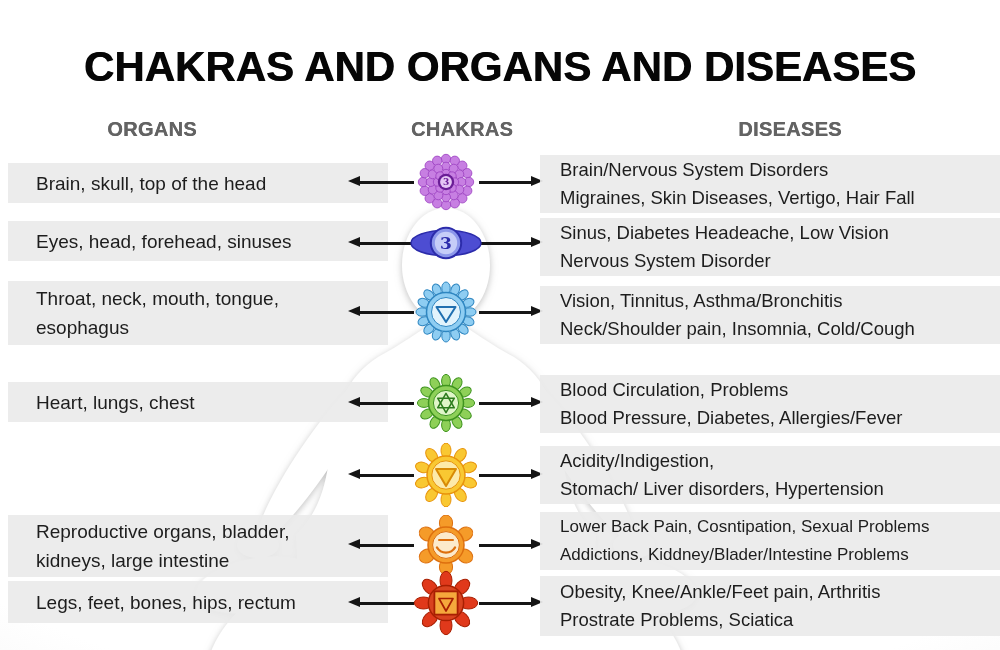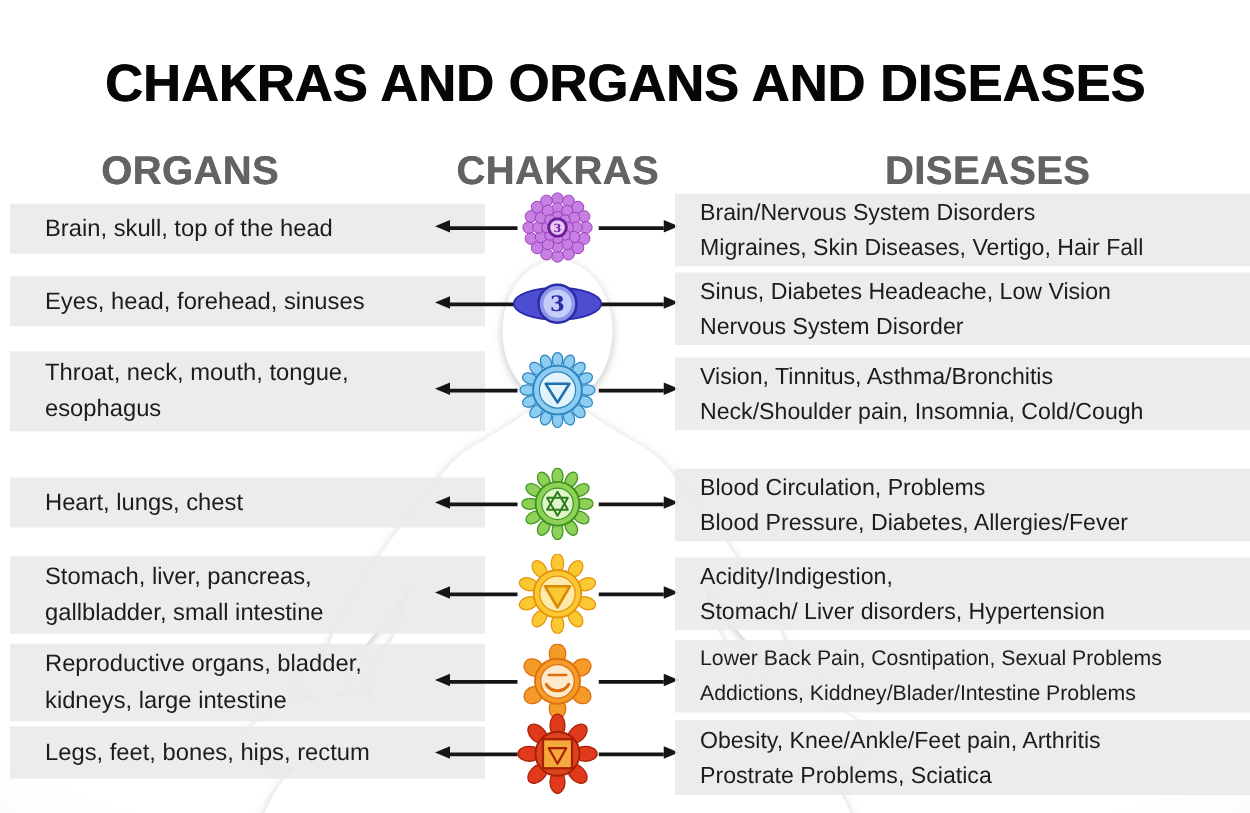--- a/index.html
+++ b/index.html
@@ -6,24 +6,24 @@
   body{font-family:"Liberation Sans","DejaVu Sans",sans-serif;background:#fff;}
   #canvas{position:relative;width:1000px;height:650px;margin:15px auto;overflow:hidden;
     background:radial-gradient(120% 105% at 50% 42%, #ffffff 62%, #e9e9e9 100%);}
   
   .figure{position:absolute;left:0;top:0;z-index:1;}
   
   .title{position:absolute;top:28px;left:0;width:1000px;text-align:center;z-index:4;
     font-size:42px;font-weight:bold;color:#060606;letter-spacing:0px;
     text-shadow:0.7px 0 0 currentColor;}
   .col-header{position:absolute;top:103px;z-index:4;text-align:center;
-    font-size:32px;font-weight:bold;color:var(--header,#636363);
+    font-size:20px;font-weight:bold;color:var(--header,#636363);
     text-shadow:0.4px 0 0 currentColor;letter-spacing:.3px;}
   .col-header.organs{left:0;width:304px;}
-  .col-header.chakras{left:346px;width:200px;}
+  .col-header.chakras{left:362px;width:200px;}
   .col-header.diseases{left:560px;width:460px;}
   
   .row{position:absolute;inset:0;z-index:3;}
   .r0{--cy:167px;--ot:148px;--oh:40px;--dt:140px;--dh:58px;}
   .r1{--cy:228px;--ot:206px;--oh:40px;--dt:203px;--dh:58px;}
   .r2{--cy:297px;--ot:266px;--oh:64px;--dt:271px;--dh:58px;}
   .r3{--cy:388px;--ot:367px;--oh:40px;--dt:360px;--dh:58px;}
   .r4{--cy:460px;--ot:430px;--oh:62px;--dt:431px;--dh:58px;}
   .r5{--cy:530px;--ot:500px;--oh:62px;--dt:497px;--dh:58px;}
   .r6{--cy:588px;--ot:566px;--oh:42px;--dt:561px;--dh:60px;}
@@ -219,24 +219,20 @@
           <path d="M0,9.6 L8.3,-4.8 L-8.3,-4.8 Z" fill="none" stroke="#2e7d1e" stroke-width="1.6" stroke-linejoin="round"></path>
         </svg></span>
     <div class="arrow right"></div>
     <div class="disease-box">
       <div class="ln">Blood Circulation, Problems</div>
       <div class="ln">Blood Pressure, Diabetes, Allergies/Fever</div>
     </div>
   </div>
 
   <div class="row r4">
-    <div class="organ-box">
-      <div class="ln">Stomach, liver, pancreas,</div>
-      <div class="ln">gallbladder, small intestine</div>
-    </div>
     <div class="arrow left"></div>
     <span class="chakra-icon"><svg width="64" height="64" viewBox="-32 -32 64 64" xmlns="http://www.w3.org/2000/svg">
           <ellipse cx="0" cy="-24.5" rx="5" ry="7.4" fill="#f9c832" stroke="#e8940b" stroke-width="1" transform="rotate(0.0 0 -24.5)"></ellipse>
           <ellipse cx="14.4" cy="-19.8" rx="5" ry="7.4" fill="#f9c832" stroke="#e8940b" stroke-width="1" transform="rotate(36.0 14.4 -19.8)"></ellipse>
           <ellipse cx="23.3" cy="-7.6" rx="5" ry="7.4" fill="#f9c832" stroke="#e8940b" stroke-width="1" transform="rotate(72.0 23.3 -7.6)"></ellipse>
           <ellipse cx="23.3" cy="7.6" rx="5" ry="7.4" fill="#f9c832" stroke="#e8940b" stroke-width="1" transform="rotate(108.0 23.3 7.6)"></ellipse>
           <ellipse cx="14.4" cy="19.8" rx="5" ry="7.4" fill="#f9c832" stroke="#e8940b" stroke-width="1" transform="rotate(144.0 14.4 19.8)"></ellipse>
           <ellipse cx="0" cy="24.5" rx="5" ry="7.4" fill="#f9c832" stroke="#e8940b" stroke-width="1" transform="rotate(180.0 0 24.5)"></ellipse>
           <ellipse cx="-14.4" cy="19.8" rx="5" ry="7.4" fill="#f9c832" stroke="#e8940b" stroke-width="1" transform="rotate(216.0 -14.4 19.8)"></ellipse>
           <ellipse cx="-23.3" cy="7.6" rx="5" ry="7.4" fill="#f9c832" stroke="#e8940b" stroke-width="1" transform="rotate(252.0 -23.3 7.6)"></ellipse>

